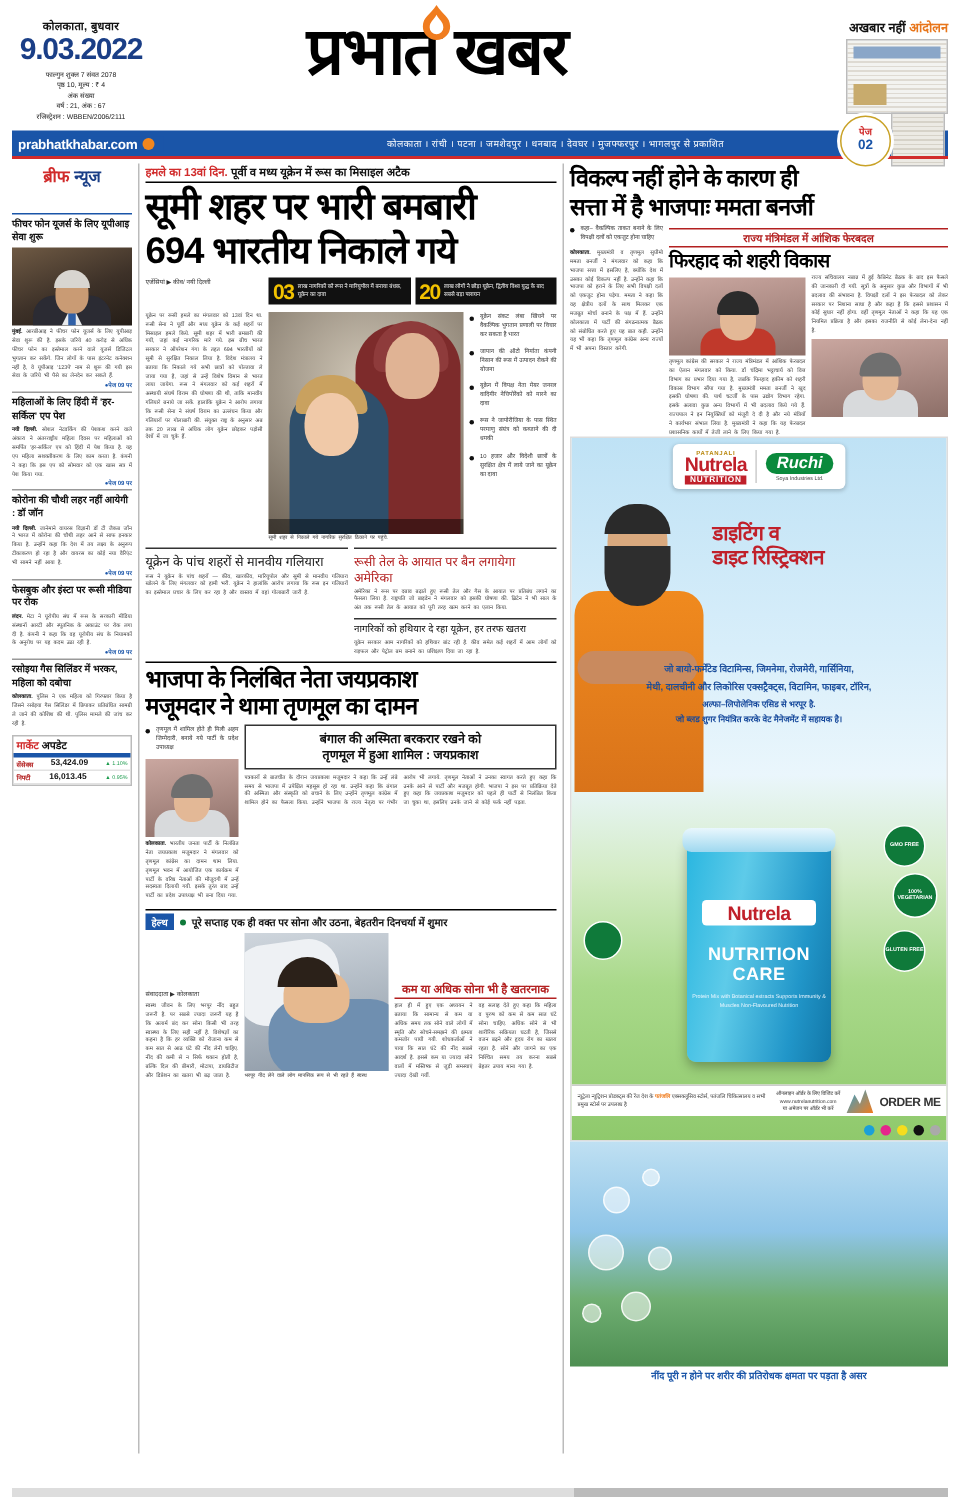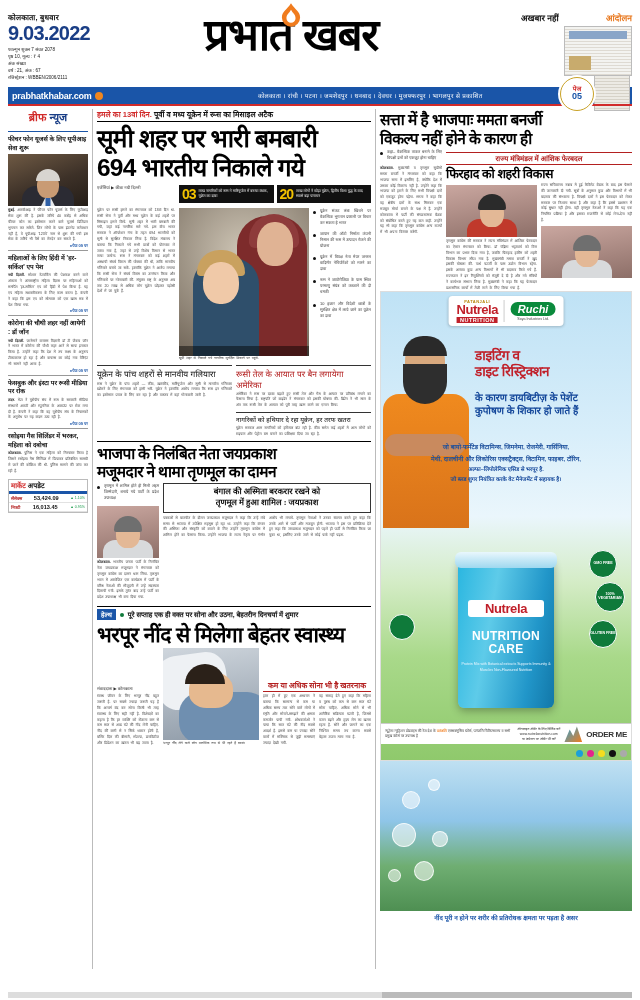--- a/index.html
+++ b/index.html
@@ -6,30 +6,30 @@
   body{
     width:640px;height:1000px;overflow:hidden;
     background:#ffffff;
     font-family:"Liberation Sans", sans-serif;
     color:#111;
   }
   .page{position:relative;width:640px;height:1000px;background:#fff;box-sizing:border-box;padding:8px 8px 0 8px;}
 
   
   .masthead{display:flex;align-items:flex-start;height:78px;position:relative;}
-  .mh-left{width:92px;flex:0 0 92px;padding-top:4px;}
+  .mh-left{width:92px;flex:0 0 92px;padding-top:4px;text-align:center;}
   .mh-city{font-size:7.5px;font-weight:bold;color:#111;letter-spacing:.2px;}
   .mh-date{font-size:20px;font-weight:bold;color:#1a3e86;letter-spacing:-.8px;line-height:1.05;margin:1px 0 2px;}
   .mh-meta{font-size:4.6px;line-height:1.55;color:#222;}
   .mh-mid{flex:1;text-align:center;position:relative;padding-top:2px;}
   .mh-title{font-size:44px;font-weight:bold;letter-spacing:-1.5px;line-height:.95;color:#000;margin-top:4px;}
   .mh-flame{position:absolute;left:50%;top:-6px;transform:translateX(-50%);width:26px;height:26px;}
   .mh-right{width:150px;flex:0 0 150px;text-align:right;padding-top:4px;display:flex;flex-direction:column;align-items:flex-end;}
   .mh-tag{font-size:8.5px;font-weight:bold;color:#111;white-space:nowrap;}
-  .mh-tag em{font-style:normal;color:#e8761b;margin-left:45px;}
+  .mh-tag em{font-style:normal;color:#e8761b;}
   .mh-paper{width:66px;height:48px;margin-top:3px;border:1px solid #bbb;background:
       repeating-linear-gradient(to bottom,#f3f3f0 0 2px,#dedad2 2px 3px);
       position:relative;overflow:hidden;}
   .mh-paper:after{content:"";position:absolute;left:4px;top:4px;right:4px;height:8px;background:#8aa6c8;}
   .mh-paper:before{content:"";position:absolute;left:4px;bottom:5px;width:22px;height:14px;background:#c8ab6d;}
 
   
   .navbar{height:17px;background:#1a55a8;display:flex;align-items:center;position:relative;margin-top:1px;}
   .nav-url{background:#1a55a8;color:#fff;font-size:9px;font-weight:bold;padding:0 6px 0 4px;letter-spacing:-.2px;display:flex;align-items:center;gap:3px;}
   .nav-globe{width:8px;height:8px;border-radius:50%;background:#f0861e;display:inline-block;}
@@ -49,21 +49,21 @@
   .col-main{flex:1;}
   .col-right{width:252px;flex:0 0 252px;}
   .rule-thin{height:1px;background:#999;margin:2px 0;}
   .vline{width:1px;background:#bbb;}
 
   
   .copy{font-size:3.6px;line-height:1.62;color:#3a3a3a;text-align:justify;word-spacing:1px;}
   .lead{font-weight:bold;color:#111;}
 
   
-  .brief-hd{text-align:center;font-size:11px;font-weight:bold;border-bottom:1.5px solid #1a55a8;padding-bottom:7px;margin-bottom:3px;}
+  .brief-hd{text-align:center;font-size:11px;font-weight:bold;border-bottom:1.5px solid #1a55a8;padding-bottom:18px;margin-bottom:3px;}
   .brief-hd .r{color:#d12b2b;}
   .brief-hd .b{color:#1a3e86;}
   .sb-title{font-size:6.4px;font-weight:bold;line-height:1.35;color:#111;margin:3px 0 2px;}
   .sb-photo{width:100%;height:52px;background:linear-gradient(160deg,#6f5a44,#3d3128 55%,#241d17);position:relative;overflow:hidden;margin:2px 0;}
   .sb-photo .face{position:absolute;left:50%;top:34%;transform:translateX(-50%);width:22px;height:26px;border-radius:46% 46% 42% 42%;background:#c99b74;}
   .sb-photo .hair{position:absolute;left:50%;top:28%;transform:translateX(-50%);width:24px;height:12px;border-radius:12px 12px 0 0;background:#d8d5d0;}
   .sb-photo .body{position:absolute;left:50%;bottom:0;transform:translateX(-50%);width:52px;height:20px;background:#2b2b33;border-radius:14px 14px 0 0;}
   .sb-photo .tie{position:absolute;left:50%;bottom:0;transform:translateX(-50%);width:5px;height:15px;background:#2f5fa6;}
   .sb-photo .shirt{position:absolute;left:50%;bottom:0;transform:translateX(-50%);width:14px;height:14px;background:#e8eaec;clip-path:polygon(50% 0,100% 100%,0 100%);}
   .endmark{text-align:right;font-size:4px;color:#1a55a8;font-weight:bold;}
@@ -113,21 +113,21 @@
   .h3{font-size:12.5px;font-weight:bold;line-height:1.12;color:#000;letter-spacing:-.4px;}
   .pf{width:100%;height:52px;background:linear-gradient(170deg,#caa7a0,#8d6f68);position:relative;overflow:hidden;margin:2px 0;}
   .pf .f{position:absolute;left:50%;top:26%;transform:translateX(-50%);width:24px;height:28px;border-radius:48% 48% 44% 44%;background:#e3b896;}
   .pf .h{position:absolute;left:50%;top:18%;transform:translateX(-50%);width:28px;height:16px;border-radius:14px 14px 2px 2px;background:#2b2b2b;}
   .pf .b{position:absolute;left:50%;bottom:0;transform:translateX(-50%);width:50px;height:18px;background:#c0392b;border-radius:12px 12px 0 0;}
   .pf.male .b{background:#d8dadc;}
   .pf.male .h{background:#6f6f6f;}
 
   
   .bjp{display:flex;gap:4px;margin-top:4px;}
-  .bjp-left{flex:1;font-family:Liberation Serif, serif;}
+  .bjp-left{flex:1;}
   .bjp-h{font-size:15.5px;font-weight:bold;line-height:1.12;letter-spacing:-.5px;color:#000;border-top:1.5px solid #000;padding-top:3px;}
   .quotebox{border:1px solid #333;text-align:center;font-size:8.3px;font-weight:bold;color:#111;padding:3px 2px;line-height:1.3;}
 
   
   .ad{width:252px;height:470px;position:relative;overflow:hidden;border:1px solid #ddd;box-sizing:border-box;
       background:linear-gradient(180deg,#bfe2f5 0%,#d8eefa 30%,#eaf6fc 48%,#d4ecc6 62%,#a9d98a 78%,#8fc96c 100%);}
   .ad-logo{position:absolute;left:50%;top:4px;transform:translateX(-50%);background:#fff;border-radius:4px;padding:3px 8px;display:flex;align-items:center;gap:6px;box-shadow:0 1px 3px rgba(0,0,0,.2);}
   .ad-logo .pat{font-size:4px;color:#b8860b;font-weight:bold;letter-spacing:.5px;text-align:center;}
   .ad-logo .nut{font-size:13px;font-weight:bold;color:#c0202a;line-height:.95;letter-spacing:-.5px;}
   .ad-logo .nutsub{font-size:5.5px;font-weight:bold;background:#c0202a;color:#fff;text-align:center;letter-spacing:.5px;}
@@ -217,21 +217,21 @@
   </div>
 
   <div class="navbar">
     <div class="nav-url">
       <span>prabhatkhabar.com</span>
       <span class="nav-globe"></span>
     </div>
     <div class="nav-cities">कोलकाता  ।  रांची  ।  पटना  ।  जमशेदपुर  ।  धनबाद  ।  देवघर  ।  मुजफ्फरपुर  ।  भागलपुर से प्रकाशित</div>
     <div class="page-badge">
       <div class="pb1">पेज</div>
-      <div class="pb2">05</div>
+      <div class="pb2">02</div>
     </div>
     <div class="mh-mini"></div>
   </div>
 
   <div class="content">
 
     <div class="col-left">
       <div class="brief-hd">
         <span class="r">ब्रीफ</span>
         <span class="b">न्यूज</span>
@@ -391,21 +391,20 @@
           </div>
         </div>
       </div>
 
       <div class="health">
         <div class="hl-strip">
           <span class="hl-tag">हेल्थ</span>
           <span class="hl-dot"></span>
           <span class="hl-txt">पूरे सप्ताह एक ही वक्त पर सोना और उठना, बेहतरीन दिनचर्या में शुमार</span>
         </div>
-        <div class="hl-h">भरपूर नींद से मिलेगा बेहतर स्वास्थ्य</div>
         <div class="hl-body">
           <div style="width:62px;flex:0 0 62px;">
             <div class="byline">संवाददाता  ▶  कोलकाता</div>
             <div class="copy">स्वस्थ जीवन के लिए भरपूर नींद बहुत जरूरी है. पर सबसे ज्यादा जरूरी यह है कि अलार्म बंद कर सोना किसी भी तरह स्वास्थ्य के लिए सही नहीं है. विशेषज्ञों का कहना है कि हर व्यक्ति को रोजाना कम से कम सात से आठ घंटे की नींद लेनी चाहिए. नींद की कमी से न सिर्फ थकान होती है, बल्कि दिल की बीमारी, मोटापा, डायबिटीज और डिप्रेशन का खतरा भी बढ़ जाता है.</div>
           </div>
           <div style="width:96px;flex:0 0 96px;">
             <div class="sleepphoto">
               <div class="sp-pillow"></div>
                 <div class="sp-body"></div>
               <div class="sp-head"></div>
@@ -421,22 +420,22 @@
             </div>
           </div>
         </div>
       </div>
     </div>
 
     <div class="vline"></div>
 
     <div class="col-right">
       <div>
+        <div class="h2">विकल्प नहीं होने के कारण ही</div>
         <div class="h2">सत्ता में है भाजपाः ममता बनर्जी</div>
-        <div class="h2">विकल्प नहीं होने के कारण ही</div>
         <div style="display:flex;gap:4px;margin-top:2px;">
           <div style="width:62px;flex:0 0 62px;">
             <ul class="bullets">
               <li>कहा– वैकल्पिक ताकत बनाने के लिए विपक्षी दलों को एकजुट होना चाहिए</li>
             </ul>
             <div class="copy"><span class="lead">कोलकाता.</span> <span>मुख्यमंत्री व तृणमूल सुप्रीमो ममता बनर्जी ने मंगलवार को कहा कि भाजपा सत्ता में इसलिए है, क्योंकि देश में उसका कोई विकल्प नहीं है. उन्होंने कहा कि भाजपा को हराने के लिए सभी विपक्षी दलों को एकजुट होना पड़ेगा. ममता ने कहा कि वह क्षेत्रीय दलों के साथ मिलकर एक मजबूत मोर्चा बनाने के पक्ष में हैं. उन्होंने कोलकाता में पार्टी की संगठनात्मक बैठक को संबोधित करते हुए यह बात कही. उन्होंने यह भी कहा कि तृणमूल कांग्रेस अन्य राज्यों में भी अपना विस्तार करेगी.</span></div>
           </div>
           <div style="flex:1;">
             <div class="boxhd">राज्य मंत्रिमंडल में आंशिक फेरबदल</div>
             <div class="h3">फिरहाद को शहरी विकास</div>
@@ -481,24 +480,20 @@
             <div class="bb-arm"></div>
           <div class="bb-head"></div>
             <div class="bb-beard"></div>
             <div class="bb-hair"></div>
         </div>
 
         <div class="ad-head1">
           <div>डाइटिंग व</div>
           <div>डाइट रिस्ट्रिक्शन</div>
         </div>
-        <div class="ad-head2">
-          <div>के कारण डायबिटीज़ के पेशेंट</div>
-          <div>कुपोषण के शिकार हो जाते हैं</div>
-        </div>
 
         <div class="ad-band">
           <div class="t2">जो बायो-फर्मेंटेड विटामिन्स, जिमनेमा, रोजमेरी, गार्सिनिया,</div>
           <div class="t2">मेथी, दालचीनी और लिकोरिस एक्सट्रैक्ट्स, विटामिन, फाइबर, टॉरिन,</div>
           <div class="t3">अल्फा–लिपोलेनिक एसिड से भरपूर है.</div>
           <div class="t3">जो ब्लड शुगर नियंत्रित करके वेट मैनेजमेंट में सहायक है।</div>
         </div>
 
         <div class="ad-prod">
           <div class="lid"></div>

